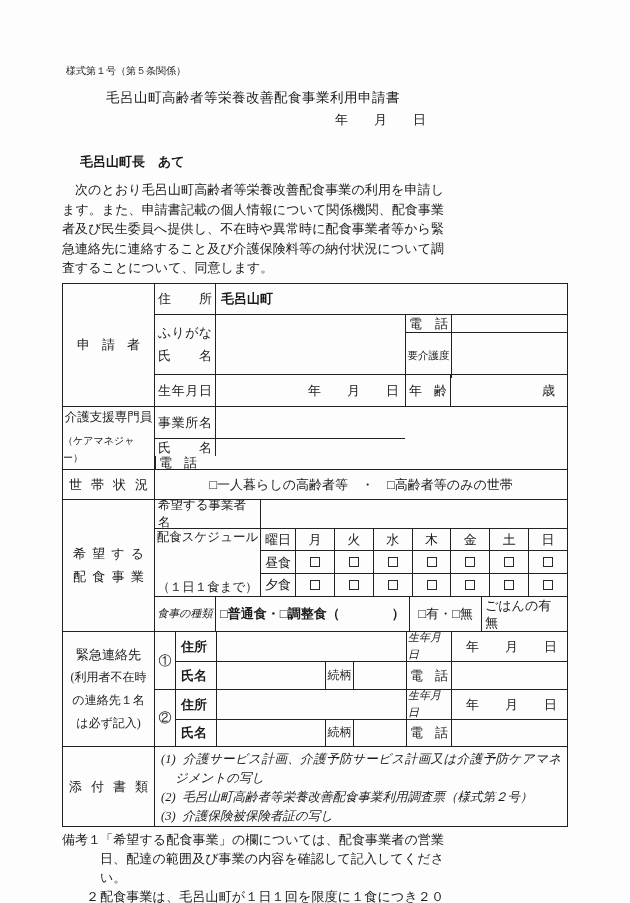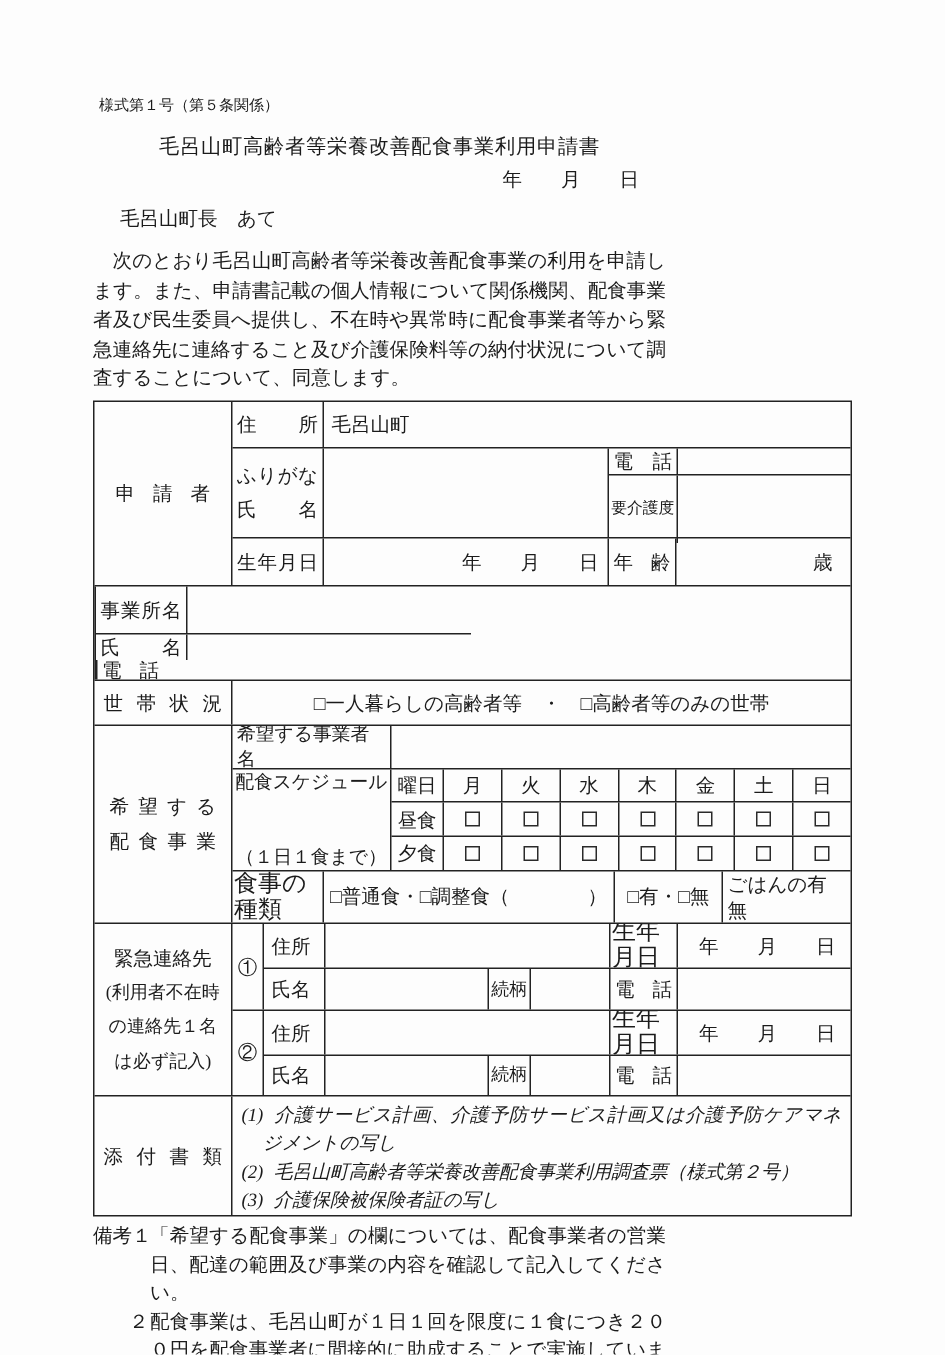--- a/index.html
+++ b/index.html
@@ -8,39 +8,39 @@
     font-family:"Liberation Serif","DejaVu Serif",serif;
     font-size:13px;line-height:17px;
     -webkit-font-smoothing:antialiased;
   }
   .doc{padding:62px 62px 0 62px;width:506px;}
   *{box-sizing:border-box;}
 
   .form-number{font-size:10px;padding-left:4px;}
   .title{text-align:center;margin-top:10px;font-size:13.5px;letter-spacing:.5px;}
   .date-line{text-align:right;padding-right:18px;margin-top:5px;}
-  .addressee{margin-top:9px;padding-left:18px;}
+  .addressee{margin-top:25px;padding-left:18px;font-weight:bold;}
   .intro{margin:10px 0 0 0;text-indent:1em;text-align:justify;line-height:19.5px;}
 
   
   .tb{border:1px solid #222;width:506px;margin-top:5px;}
   .fr{display:flex;}
   .fc{display:flex;flex-direction:column;}
   .g{flex:1;min-width:0;}
   .bt{border-top:1px solid #222;}
   .bl{border-left:1px solid #222;}
   .sec{display:flex;}
   .slab{width:91px;display:flex;flex-direction:column;align-items:center;justify-content:center;}
   .sbody{flex:1;border-left:1px solid #222;display:flex;flex-direction:column;}
   .c{display:flex;align-items:center;justify-content:center;overflow:hidden;padding:0 3px;}
-  .cl{justify-content:flex-start;padding-left:5px;}
+  .cl{justify-content:flex-start;padding-left:5px;font-weight:bold;}
   .cr{justify-content:flex-end;padding-right:6px;}
   .spread{display:block;width:100%;text-align:justify;text-align-last:justify;}
   .pad6{padding:0 6px;} .pad10{padding:0 10px;} .pad14{padding:0 14px;}
-  .f105{font-size:10.5px;} .f10{font-size:10px;} .f11{font-size:16px;}
+  .f105{font-size:10.5px;} .f10{font-size:10px;} .f11{font-size:11px;font-style:italic;}
   .f125{font-size:12.5px;} .f12{font-size:12px;}
   .gap6{row-gap:6px;}
 
   .cbx{display:inline-block;width:10px;height:10px;border:1px solid #2a2a2a;background:transparent;}
 
   .att{padding:3px 6px 0 6px;line-height:19px;font-size:12.5px;}
   .att-item{padding-left:14px;text-indent:-14px;text-align:justify;font-style:italic;}
   .att-no{margin-right:7px;}
 
   .notes{margin-top:3px;line-height:19px;}
@@ -98,20 +98,24 @@
           <div class="c cr bl" style="width:190px">年　　月　　日</div>
           <div class="c bl" style="width:45px">
             <span class="spread">年齢</span>
           </div>
           <div class="c cr g bl" style="padding-right:12px">歳</div>
         </div>
       </div>
     </div>
 
     <div class="sec bt" style="height:63px">
+      <div class="slab gap6">
+        <span class="f125">介護支援専門員</span>
+        <span class="f10">（ケアマネジャー）</span>
+      </div>
       <div class="sbody" style="flex-direction:column">
         <div class="fc" style="width:250px">
           <div class="fr" style="height:31px">
             <div class="c" style="width:60px">
               <span class="spread">事業所名</span>
             </div>
             <div class="c g bl"></div>
           </div>
           <div class="fr bt g">
             <div class="c" style="width:60px">

